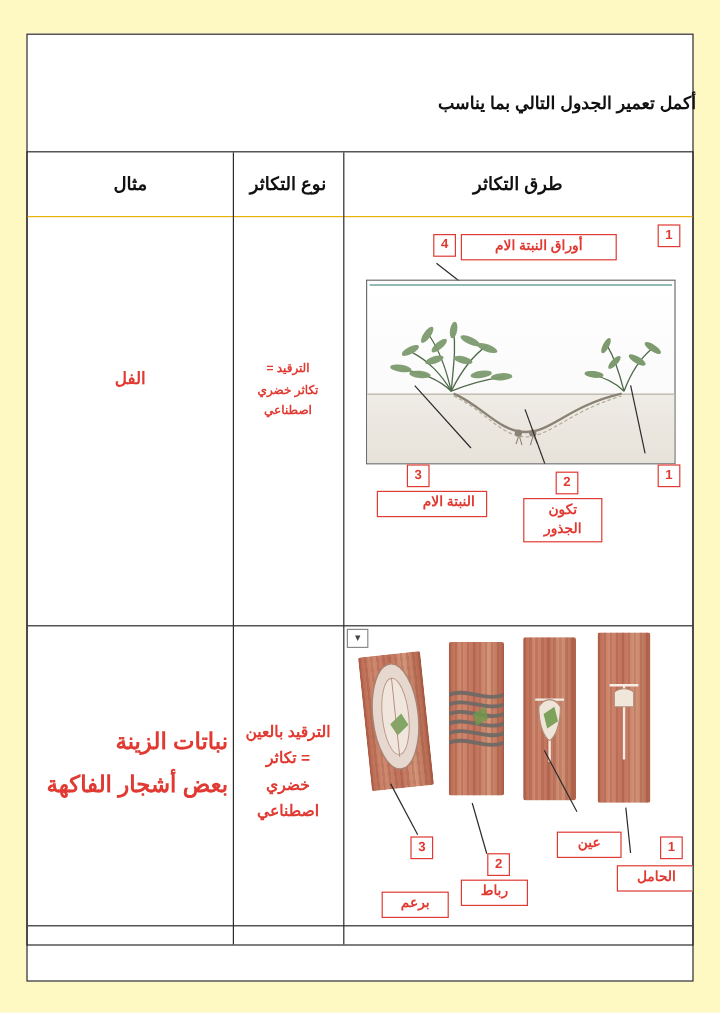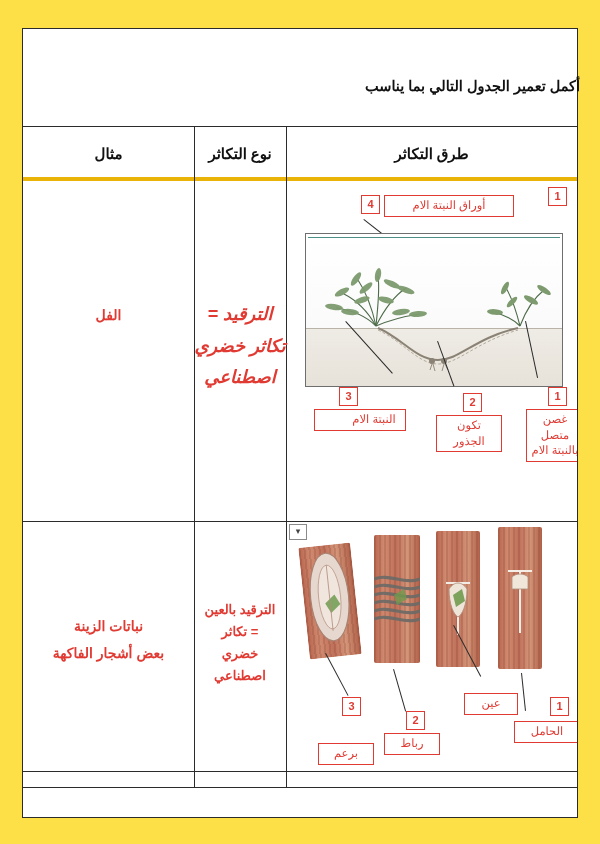--- a/index.html
+++ b/index.html
@@ -13,21 +13,21 @@
     font-family: "Liberation Sans", sans-serif;
     color: #1a1a1a;
     position: relative;
     overflow: hidden;
   }
   .page {
     position: absolute;
     left: 0; top: 0;
     width: 600px;
     height: 844px;
-    background: #fde047;
+    background: #fef9c3;
   }
   
   .sheet {
     position: absolute;
     left: 22px;
     top: 28px;
     width: 556px;
     height: 790px;
     border: 1px solid #2b2b2b;
     box-sizing: border-box;
@@ -51,23 +51,22 @@
     width: 556px;
     height: 662px;
     border: 1px solid #2b2b2b;
     box-sizing: border-box;
   }
   .row-head {
     position: absolute;
     left: 0; top: 0;
     width: 100%;
     height: 54px;
-    border-bottom: 4px solid #eab308;
+    border-bottom: 1px solid #eab308;
     box-sizing: border-box;
-    font-family: Liberation Serif, serif;
   }
   .col-div {
     position: absolute;
     top: 0;
     width: 0;
     border-right: 1px solid #2b2b2b;
     height: 100%;
   }
   
   .cdiv1 { left: 171px; }  
@@ -122,23 +121,22 @@
     line-height: 2.1;
   }
   .r1-type {
     left: 171px; top: 54px; width: 92px; height: 340px;
   }
   .r1-type .inner {
     position: absolute;
     left: 0; right: 0;
     top: 118px;
     text-align: center;
-    font-size: 18px;
+    font-size: 10px;
     line-height: 1.75;
-    font-style: italic;
   }
 
   
   .fig1 {
     position: absolute;
     left: 263px;
     top: 54px;
     width: 291px;
     height: 340px;
     overflow: hidden;
@@ -185,42 +183,42 @@
     height: 17px;
     line-height: 17px;
     text-align: center;
   }
   .lbl-box {
     position: absolute;
     border: 1px solid #e03a32;
     color: #e03a32;
     background: #fff;
     font-size: 11.5px;
-    font-weight: normal;
+    font-weight: bold;
     padding: 2px 4px;
     text-align: center;
     line-height: 1.35;
   }
   .leader {
     position: absolute;
     background: #2b2b2b;
     transform-origin: 0 0;
     height: 1px;
   }
 
   
   .r2-example {
     left: 0; top: 394px; width: 171px; height: 250px;
   }
   .r2-example .inner {
     position: absolute;
     left: 4px; right: 4px;
-    top: 92px;
-    text-align: center;
-    font-size: 14px;
+    top: 80px;
+    text-align: right;
+    font-size: 19px;
     line-height: 1.9;
   }
   .r2-type {
     left: 171px; top: 394px; width: 92px; height: 250px;
   }
   .r2-type .inner {
     position: absolute;
     left: 2px; right: 2px;
     top: 78px;
     text-align: center;
@@ -373,21 +371,20 @@
       <div class="leader" style="left:152px; top:160px; width:48px; transform: rotate(70deg);"></div>
       <div class="leader" style="left:240px; top:140px; width:58px; transform: rotate(78deg);"></div>
 
       <div class="num-box" style="left:53px; top:206px;">3</div>
       <div class="lbl-box" style="left:28px; top:228px; width:54px;padding-left:32px;">النبتة الام</div>
 
       <div class="num-box" style="left:177px; top:212px;">2</div>
       <div class="lbl-box" style="left:150px; top:234px; width:56px;">تكون الجذور</div>
 
       <div class="num-box" style="left:262px; top:206px;">1</div>
-      <div class="lbl-box" style="left:240px; top:228px; width:48px;">غصن متصل بالنبتة الام</div>
     </div>
 
     <div class="cell-text r2-example">
       <div class="inner red">
         <div>نباتات الزينة</div>
         <div>بعض أشجار الفاكهة</div>
       </div>
     </div>
 
     <div class="cell-text r2-type">

